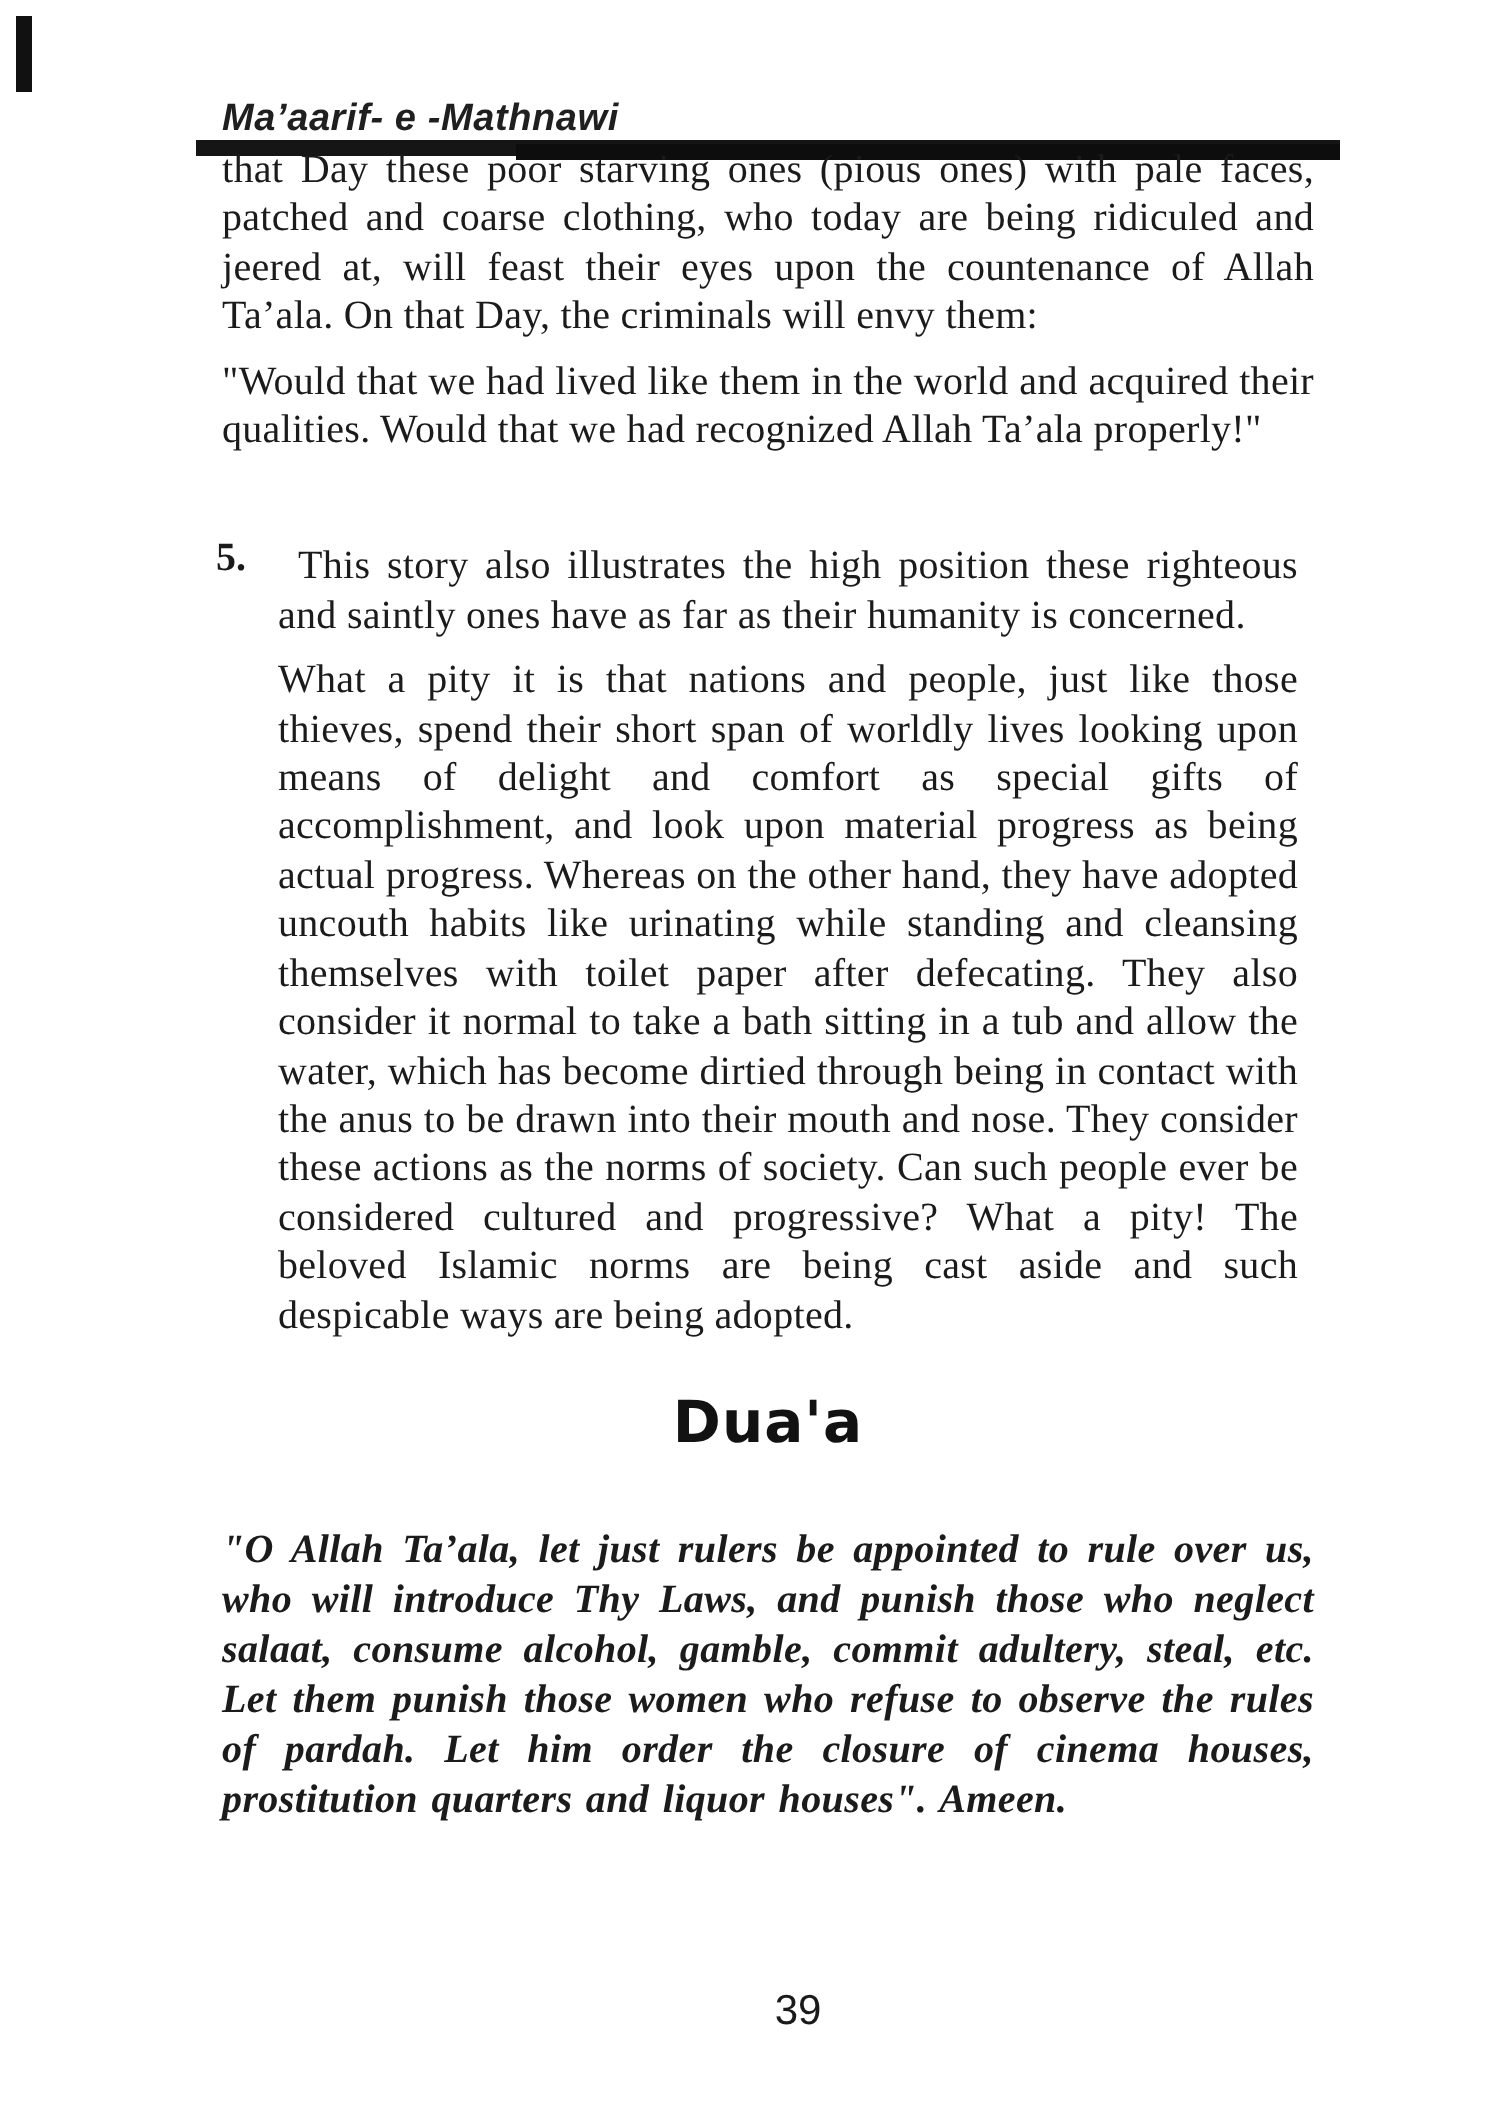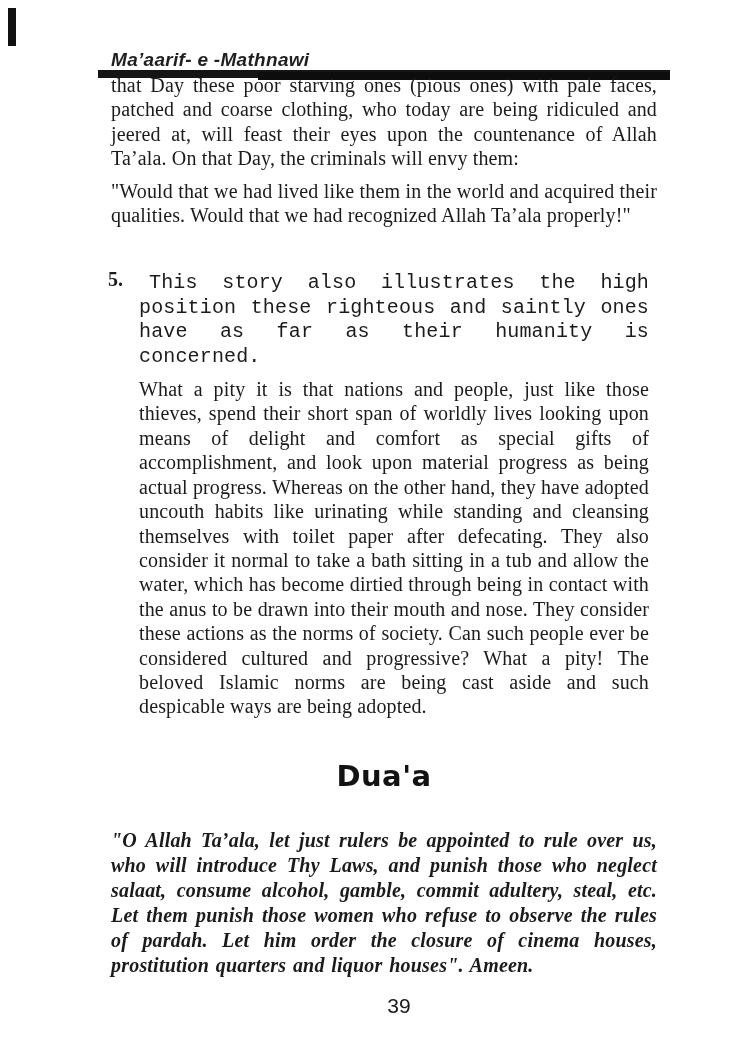--- a/index.html
+++ b/index.html
@@ -63,23 +63,23 @@
   .item-number {
     width: 27px;
     flex: 0 0 27px;
     font-weight: bold;
     font-size: 20px;
     line-height: 24.4px;
     margin-left: -7px;
     padding-right: 7px;
   }
   .item-body { flex: 1; }
-  .indent-first { text-indent: 10px; font-family: Liberation Mono, monospace; }
+  .indent-first { text-indent: 10px; }
   .dua-heading {
-    margin-top: 24px;
+    margin-top: 8px;
     text-align: center;
     font-family: "DejaVu Sans", sans-serif;
     font-weight: bold;
     font-size: 29px;
     letter-spacing: 0.5px;
     color: #121212;
   }
   .dua-text {
     margin-top: 27px;
     font-size: 20px;

